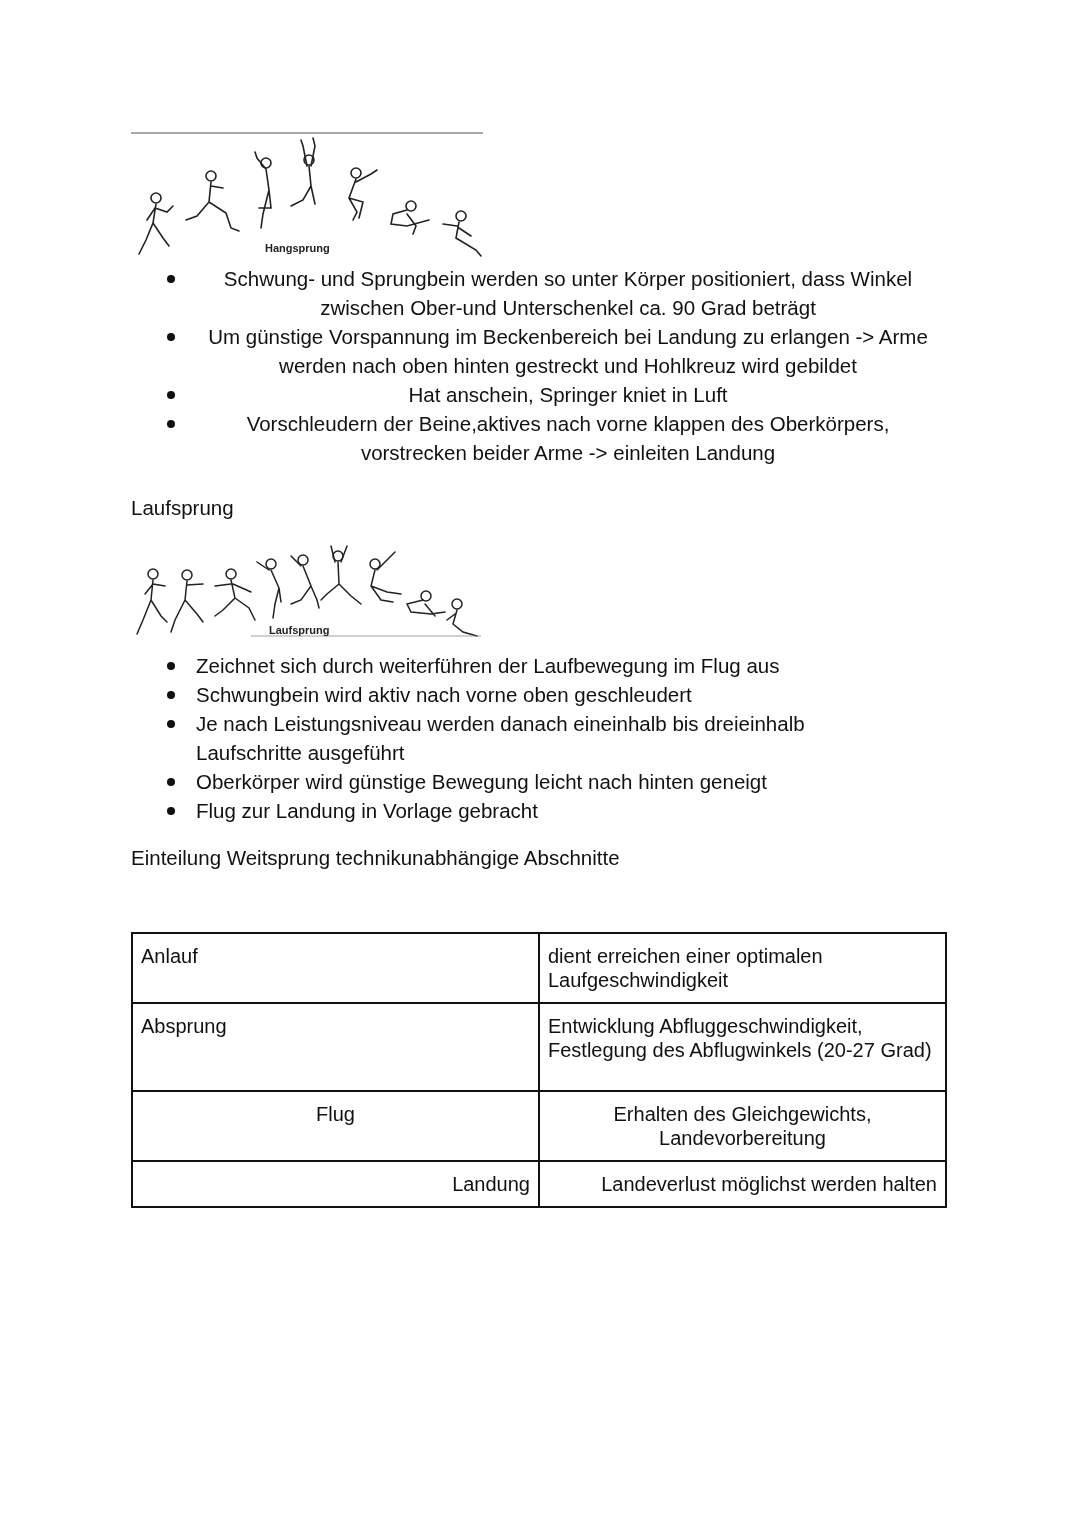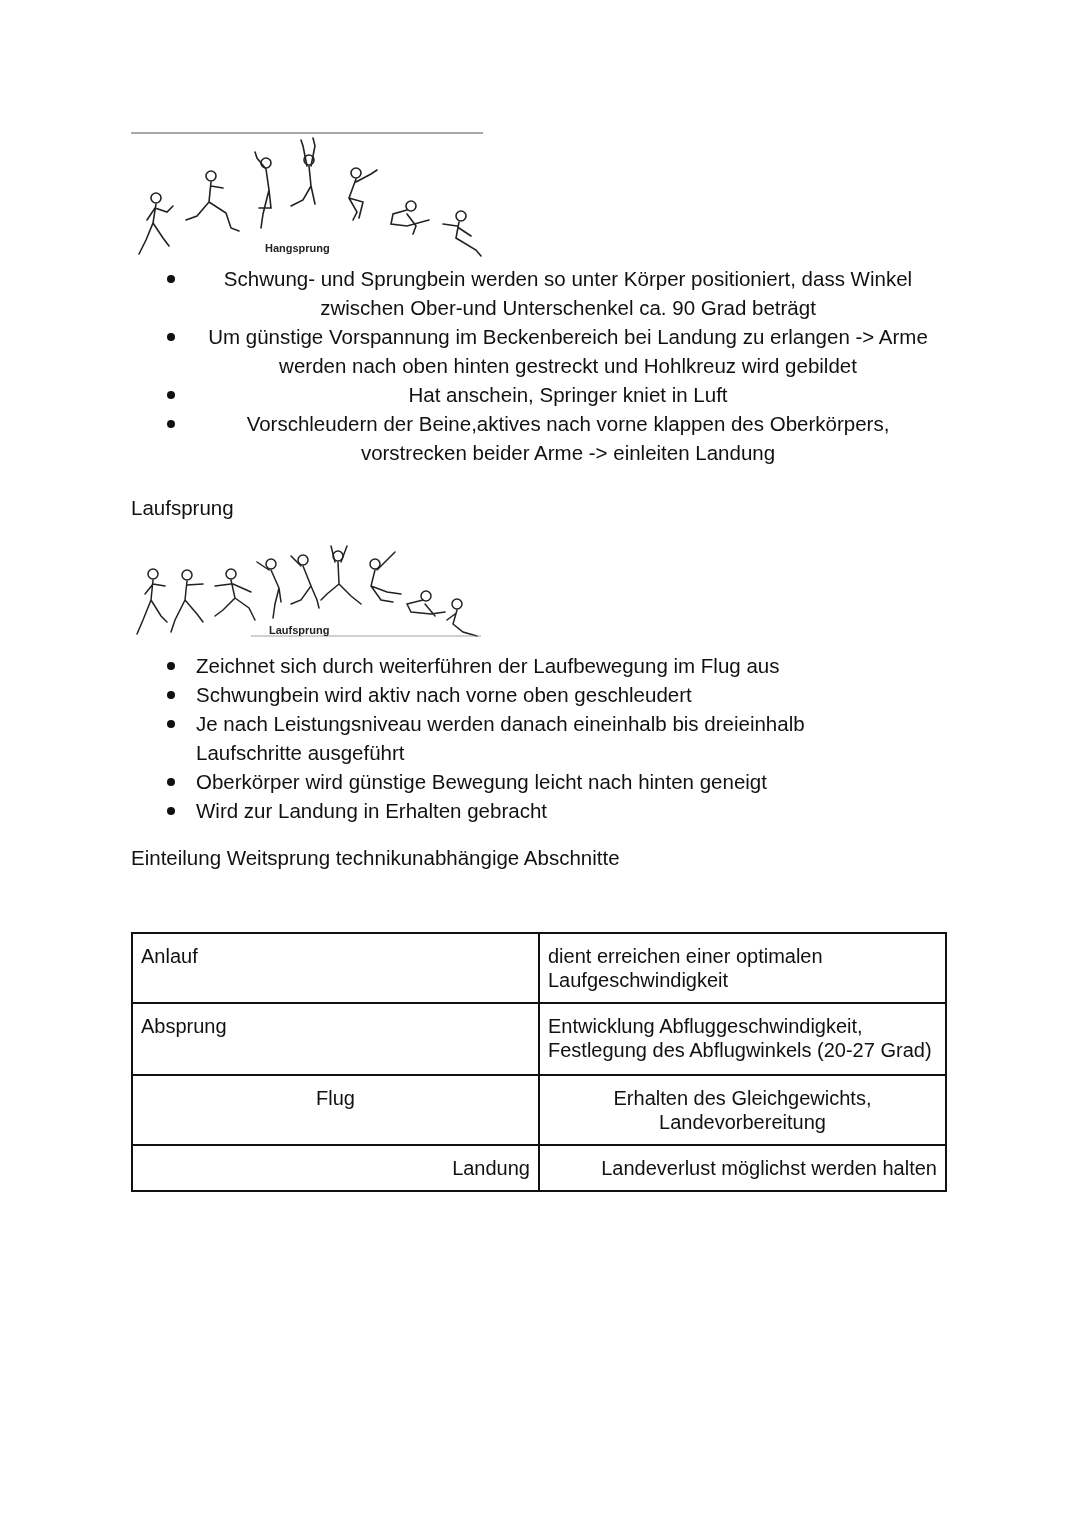--- a/index.html
+++ b/index.html
@@ -82,32 +82,32 @@
     <line x1="120" y1="94" x2="350" y2="94" stroke="#888" stroke-width="0.8"></line>
   </svg>
   <span class="fig-caption" style="left:138px; top:82px;">Laufsprung</span>
 </div>
 
 <ul class="bullets" style="top:643px; width:720px;margin-top:8px;">
   <li><span class="dot"></span><span>Zeichnet sich durch weiterführen der Laufbewegung im Flug aus</span></li>
   <li><span class="dot"></span><span>Schwungbein wird aktiv nach vorne oben geschleudert</span></li>
   <li><span class="dot"></span><span>Je nach Leistungsniveau werden danach eineinhalb bis dreieinhalb Laufschritte ausgeführt</span></li>
   <li><span class="dot"></span><span>Oberkörper wird günstige Bewegung leicht nach hinten geneigt</span></li>
-  <li><span class="dot"></span><span>Wird zur Landung in Erhalten gebracht</span></li>
+  <li><span class="dot"></span><span>Flug zur Landung in Vorlage gebracht</span></li>
 </ul>
 
 <div class="heading" style="top:844px;">Einteilung Weitsprung technikunabhängige Abschnitte</div>
 
 <table class="phases">
   <tbody>
       <tr style="height:69px;">
     <td>Anlauf</td>
     <td>dient erreichen einer optimalen Laufgeschwindigkeit</td>
   </tr>
-  <tr style="height:72px;border-radius:30px;">
+  <tr style="height:88px;border-radius:30px;">
     <td>Absprung</td>
     <td>Entwicklung Abfluggeschwindigkeit, Festlegung des Abflugwinkels (20-27 Grad)</td>
   </tr>
   <tr style="height:70px;text-align:center;">
     <td>Flug</td>
     <td>Erhalten des Gleichgewichts, Landevorbereitung</td>
   </tr>
   <tr style="height:46px;text-align:right;">
     <td>Landung</td>
     <td>Landeverlust möglichst werden halten</td>

